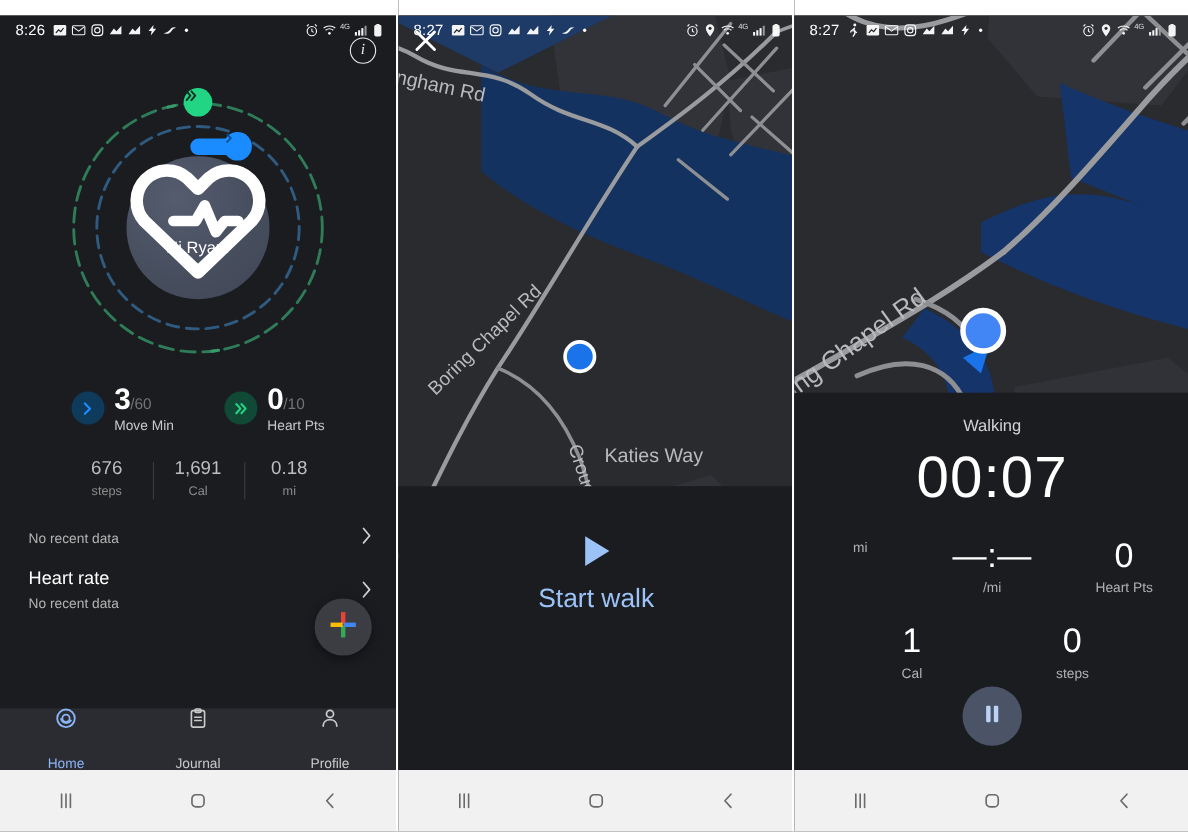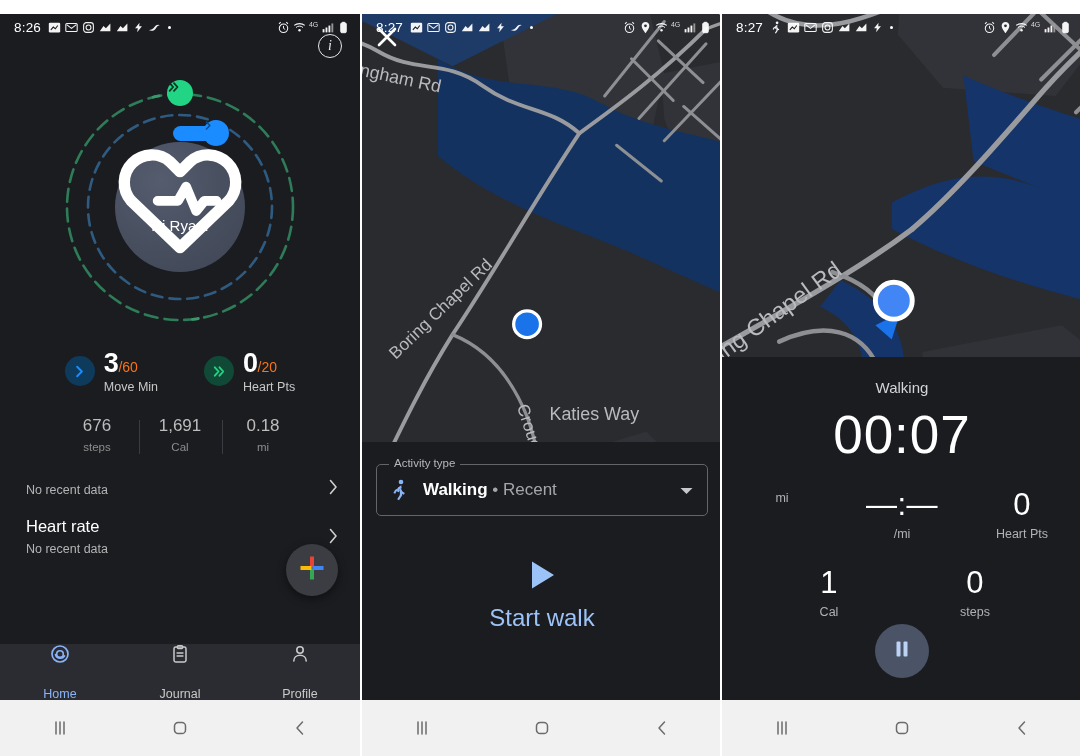--- a/index.html
+++ b/index.html
@@ -80,21 +80,21 @@
   }
 
   .goals { display:flex; justify-content:center; gap:46px; margin-top:18px; }
   .goal { display:flex; align-items:flex-start; gap:9px; }
   .goal-ic { width:30px; height:30px; border-radius:50%; display:flex; align-items:center; justify-content:center; margin-top:6px; }
   .goal-ic.blue { background:#0e3a5c; }
   .goal-ic.green { background:#104a36; }
   .goal-ic svg { width:15px; height:15px; }
   .goal-txt { line-height:1; }
   .goal-num { color:#ffffff; font-size:27px; font-weight:bold; letter-spacing:-.5px; }
-  .goal-den { color:#f97316; font-size:14px; }
+  .goal-den { color:#737373; font-size:14px; }
   .goal-lbl { color:#c8c8c8; font-size:12.5px; margin-top:4px; display:block;text-align:right; }
 
   .metrics { display:flex; justify-content:center; gap:0; margin-top:22px; }
   .metric { width:83px; text-align:center; position:relative; }
   .metric + .metric::before {
     content:""; position:absolute; left:0; top:4px; width:1px; height:34px; background:#3a3c42;
   }
   .m-val { color:#bdbdbd; font-size:17px; }
   .m-lbl { color:#8d8d8d; font-size:11.5px; margin-top:5px; }
   .list { margin-top:14px; }
@@ -309,21 +309,21 @@
               <span class="goal-lbl">Move Min</span>
             </span>
           </div>
           <div class="goal">
             <span class="goal-ic green">
               <svg viewBox="0 0 16 16">
                   <path d="M3 3.5L7 8l-4 4.5M8 3.5L12 8l-4 4.5" stroke="#22d585" stroke-width="2" fill="none" stroke-linecap="round" stroke-linejoin="round"></path>
                 </svg>
             </span>
             <span class="goal-txt">
-              <span class="goal-num">0</span><span class="goal-den">/20</span>
+              <span class="goal-num">0</span><span class="goal-den">/10</span>
               <span class="goal-lbl">Heart Pts</span>
             </span>
           </div>
         </div>
 
         <div class="metrics">
           <div class="metric">
             <div class="m-val">676</div>
             <div class="m-lbl">steps</div>
           </div>
@@ -538,40 +538,20 @@
         </span>
       </div>
 
       <div class="close-x">
         <svg viewBox="0 0 22 22">
             <path d="M3 3l16 16M19 3L3 19" stroke="#ffffff" stroke-width="2.6" stroke-linecap="round"></path>
           </svg>
       </div>
 
       <div class="sheet2">
-        <div class="actsel">
-          <span class="actsel-label">Activity type</span>
-          <span class="walk-ic">
-            <svg viewBox="0 0 18 22">
-                <circle cx="10" cy="3" r="2.3" fill="#8ab4f8"></circle>
-                <path d="M10.3 6.2L7 8.6l-.8 4.2 1.9.5.6-3 1.9-1.1" fill="#8ab4f8"></path>
-                <path d="M9.8 9.2l1.6 3.3 2.4 1.6-1 1.7-3.3-2-1.3-2.6z" fill="#8ab4f8"></path>
-                <path d="M9 11.8l-.2 4.2-2.6 4.2 1.8 1.1 3.1-4.8.3-4z" fill="#8ab4f8"></path>
-                <path d="M6.8 9.2L4 11l-1.6 3 1.8.8 1.4-2.5 1.8-1z" fill="#8ab4f8"></path>
-              </svg>
-          </span>
-          <span class="act-text">
-            <span class="bold">Walking</span><span class="recent"> • </span><span class="recent">Recent</span>
-          </span>
-          <span class="caret">
-            <svg viewBox="0 0 13 8">
-                <path d="M0.5 1l6 6 6-6z" fill="#c7c8cb"></path>
-              </svg>
-          </span>
-        </div>
 
         <div class="startwalk">
           <span>
             <svg viewBox="0 0 34 34">
                 <path d="M7 3.5L29 17 7 30.5z" fill="#9cc3f7"></path>
               </svg>
           </span>
           <span class="sw-label">Start walk</span>
         </div>
       </div>

